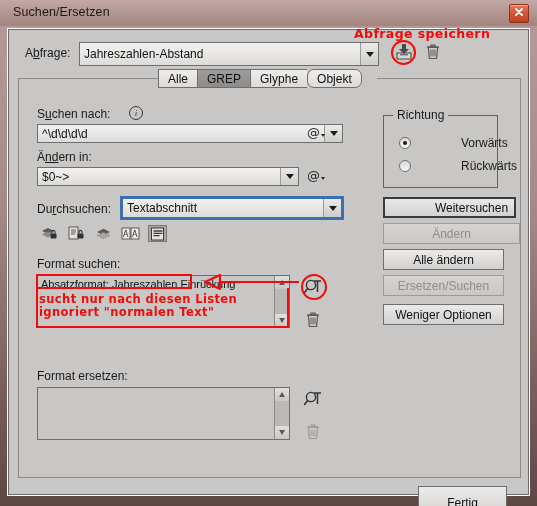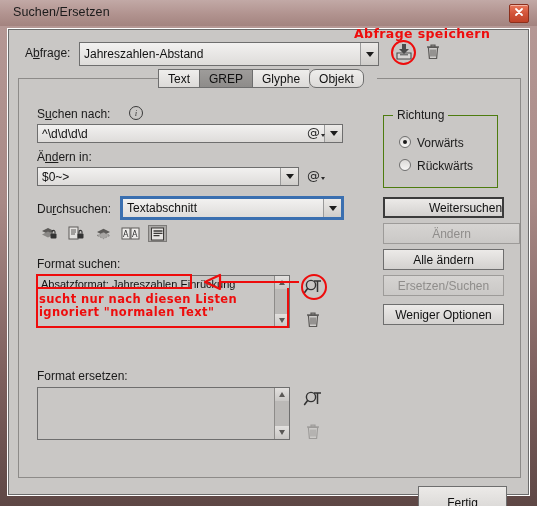--- a/index.html
+++ b/index.html
@@ -97,21 +97,21 @@
   .groupbox{
     position:absolute;box-sizing:border-box;
     border:1px solid #4d7c0f;
   }
   .groupbox .gtitle{
     position:absolute;top:-8px;left:9px;
     background:#c9c7c5;padding:0 4px;font-size:12px;color:#1a1a1a;
   }
 
   
-  .radio-row{position:absolute;display:flex;align-items:flex-start;cursor:pointer;}
+  .radio-row{position:absolute;display:flex;align-items:center;cursor:pointer;gap:44px;}
   .radio{
     width:12px;height:12px;border-radius:50%;
     background:linear-gradient(180deg,#dcdad8 0%,#f6f5f4 100%);
     border:1px solid #6f6f6f;
     box-sizing:border-box;position:relative;flex:none;
   }
   .radio.on::after{
     content:"";position:absolute;left:3px;top:3px;width:4px;height:4px;
     border-radius:50%;background:#1a1a1a;
   }
@@ -218,21 +218,21 @@
           <path d="M3 5 h12" stroke="#5a5856" stroke-width="1.4"></path>
           <path d="M7 3.2 h4 v1.8 h-4 z" fill="none" stroke="#5a5856" stroke-width="1.2"></path>
           <path d="M4.4 5.5 l1 11 h7.2 l1 -11 z" fill="#cfcdcb" stroke="#5a5856" stroke-width="1.2"></path>
           <path d="M7 7.5 v7 M9 7.5 v7 M11 7.5 v7" stroke="#5a5856" stroke-width="1"></path>
         </svg>
       </div>
 
       <div class="ann" style="left:345px;top:-4px;font-size:12.5px;">Abfrage speichern</div>
 
       <div class="tabstrip" style="left:149px;top:39px;">
-        <div class="tab">Text</div>
+        <div class="tab">Alle</div>
         <div class="tab active">GREP</div>
         <div class="tab">Glyphe</div>
         <div class="tab">Objekt</div>
       </div>
 
       <div style="position:absolute;left:9px;top:48px;width:140px;height:1px;background:#8d8b89;"></div>
       <div style="position:absolute;left:368px;top:48px;width:144px;height:1px;background:#8d8b89;"></div>
       <div style="position:absolute;left:9px;top:48px;width:1px;height:400px;background:#8d8b89;"></div>
       <div style="position:absolute;left:511px;top:48px;width:1px;height:400px;background:#8d8b89;"></div>
       <div style="position:absolute;left:9px;top:447px;width:503px;height:1px;background:#8d8b89;"></div>
@@ -318,21 +318,21 @@
       </div>
       <div class="radio-row" style="left:390px;top:106px;">
         <span class="radio on"></span>
         <span class="rl">Vorwärts</span>
       </div>
       <div class="radio-row" style="left:390px;top:129px;">
         <span class="radio"></span>
         <span class="rl">Rückwärts</span>
       </div>
 
-      <div class="btn default" style="left:374px;top:167px;width:121px;height:21px;padding-left:44px;">
+      <div class="btn default" style="left:374px;top:167px;width:133px;height:21px;padding-left:44px;">
         <span>Weitersuchen</span>
       </div>
       <div class="btn disabled" style="left:374px;top:193px;width:137px;height:21px;">
         <span>Ändern</span>
       </div>
       <div class="btn" style="left:374px;top:219px;width:121px;height:21px;">
         <span>Alle ändern</span>
       </div>
       <div class="btn disabled" style="left:374px;top:245px;width:121px;height:21px;">
         <span>Ersetzen/Suchen</span>

